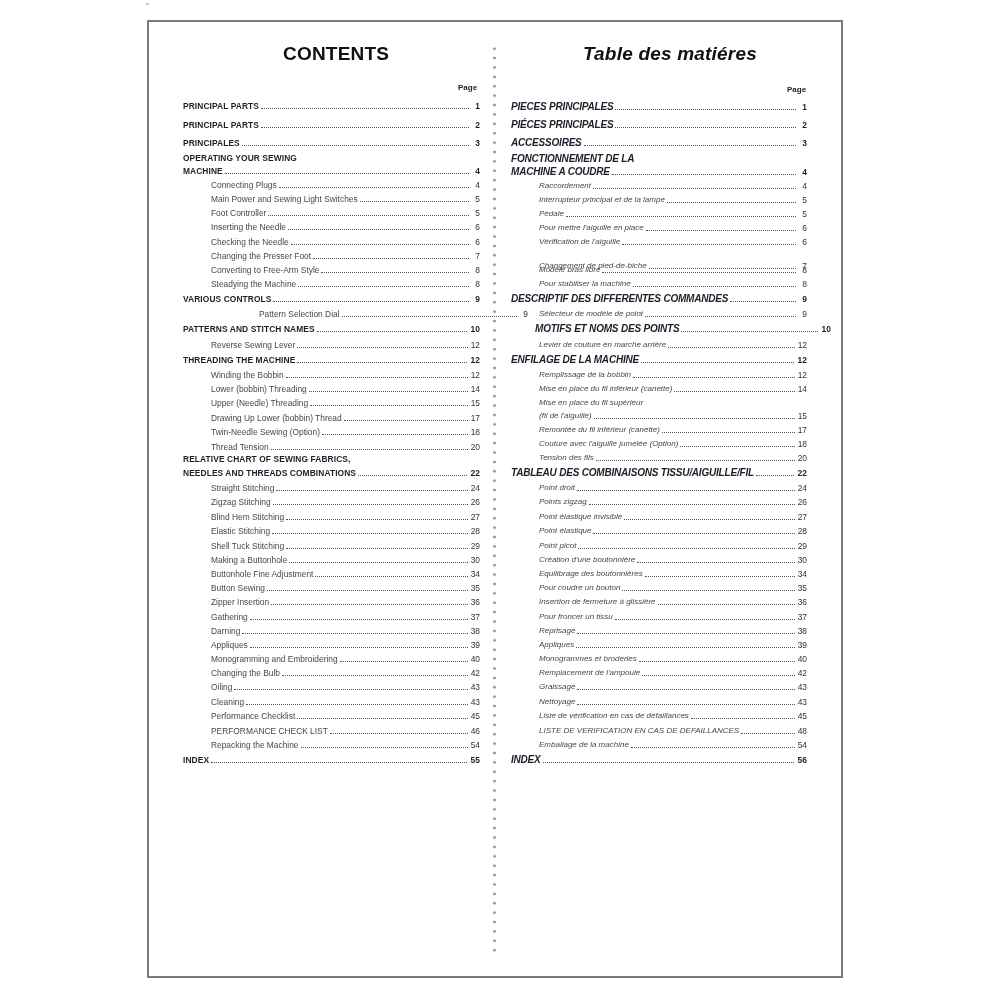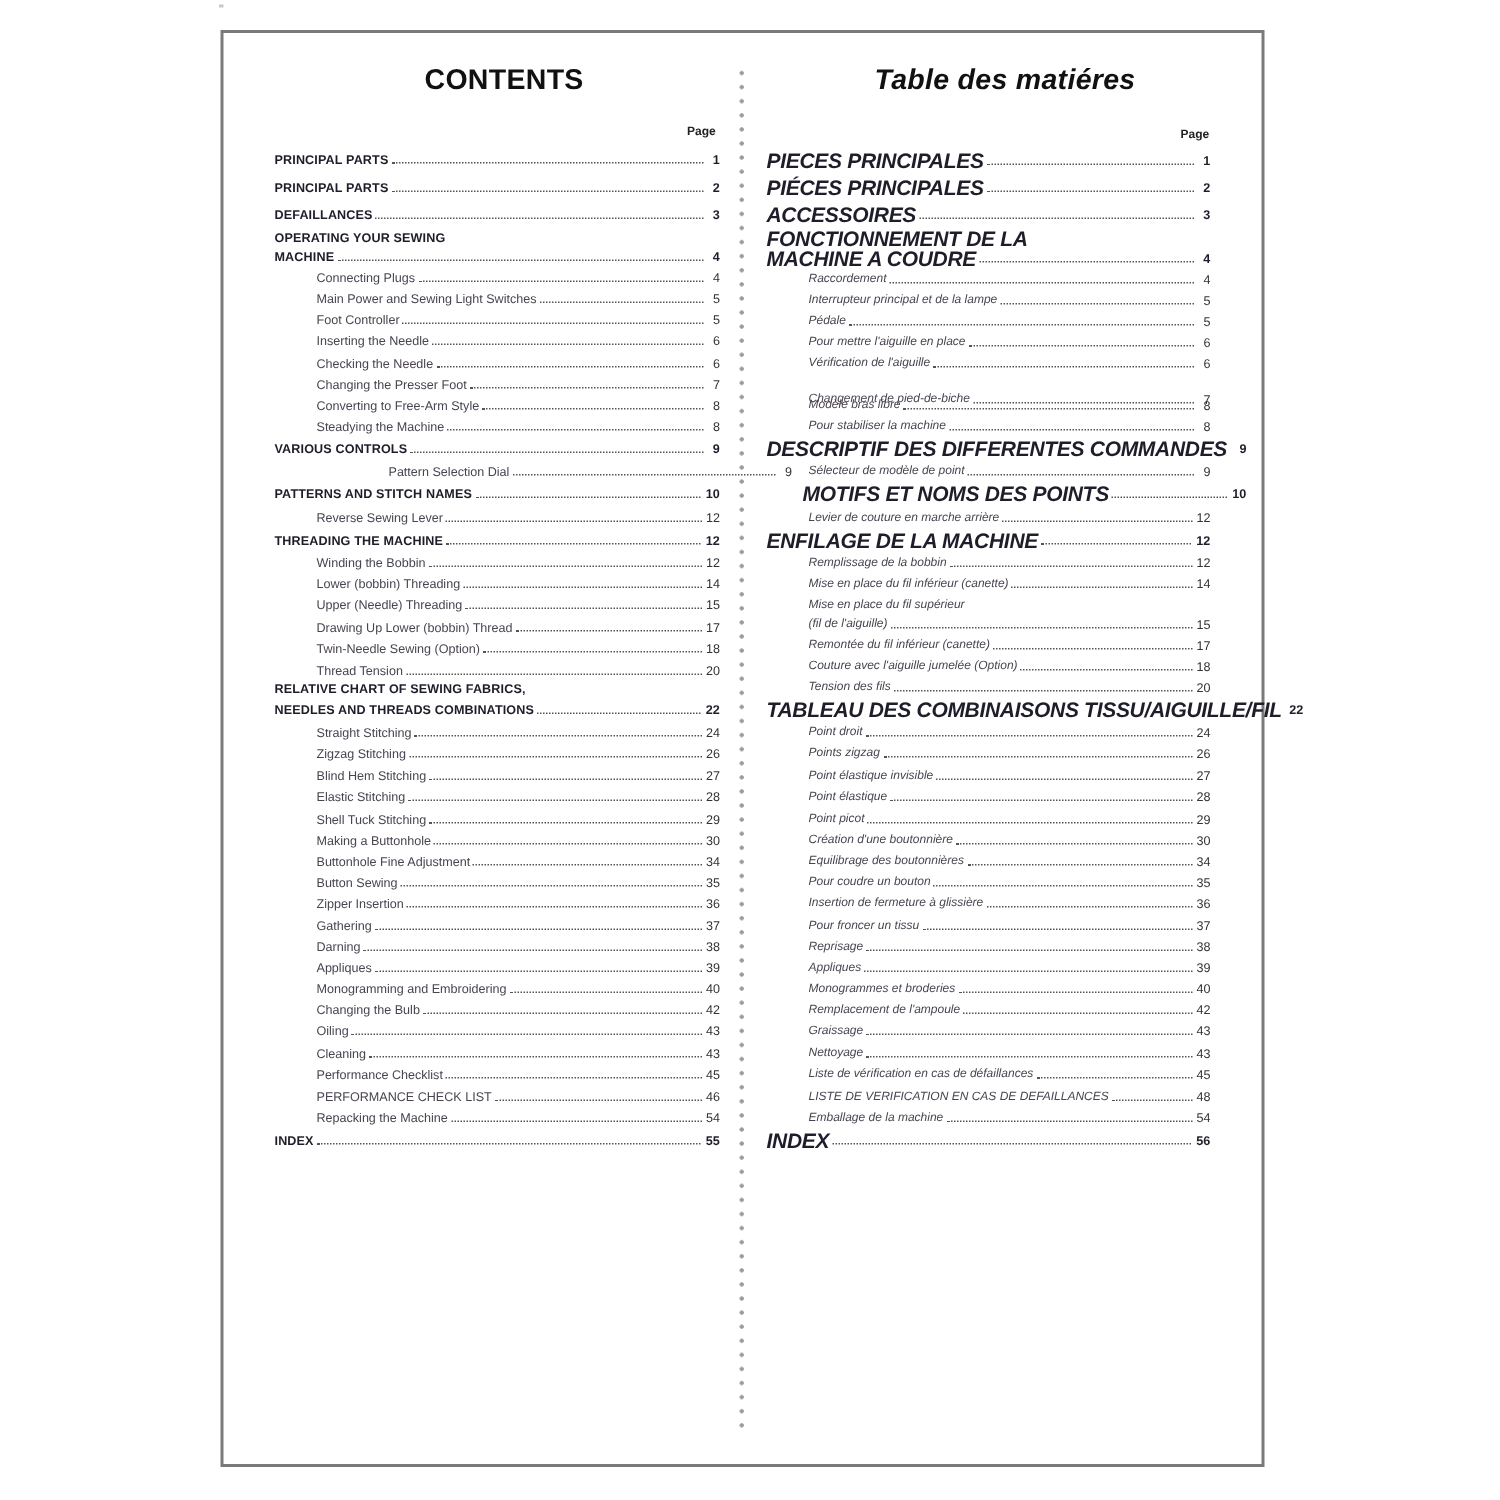--- a/index.html
+++ b/index.html
@@ -19,21 +19,21 @@
   .row .num { flex:0 0 auto; text-align:right; min-width:8px; }
   .row.h .lbl, .row.h .num { font-weight:bold; color:#1e1e2a; letter-spacing:0.1px; }
   .row.s .lbl { color:#4a4450; }
   .row.s .num { color:#333; }
   .row.l1 .dots { border-bottom:none; }
   .fr .lbl { font-style:italic; }
   .col-en .row { left:183px; width:297px; }
   .col-en .row.s { left:211px; width:269px; }
   .col-fr .row { left:511px; width:296px; }
   .col-fr .row.s { left:539px; width:268px; }
-  .col-fr .row.h .lbl { font-size:14px; letter-spacing:-0.2px; }
+  .col-fr .row.h .lbl { font-size:10px; letter-spacing:-0.2px; }
   .col-fr .row.s .lbl { font-size:8px; }
 </style>
 </head>
 <body>
 
 <div class="speck"></div>
 
 <div class="page"></div>
 
 <div class="divider"></div>
@@ -49,21 +49,21 @@
       <span class="lbl">PRINCIPAL PARTS</span>
       <span class="dots"></span>
       <span class="num">1</span>
     </div>
     <div class="row h" style="top: 118px;">
       <span class="lbl">PRINCIPAL PARTS</span>
       <span class="dots"></span>
       <span class="num">2</span>
     </div>
     <div class="row h" style="top: 136px;">
-      <span class="lbl">DEFAILLANCES</span>
+      <span class="lbl">PRINCIPALES</span>
       <span class="dots"></span>
       <span class="num">3</span>
     </div>
     <div class="row h l1" style="top: 151px;">
       <span class="lbl">OPERATING YOUR SEWING</span>
       <span class="dots"></span>
       <span class="num"></span>
     </div>
     <div class="row h" style="top: 164px;">
       <span class="lbl">MACHINE</span>

